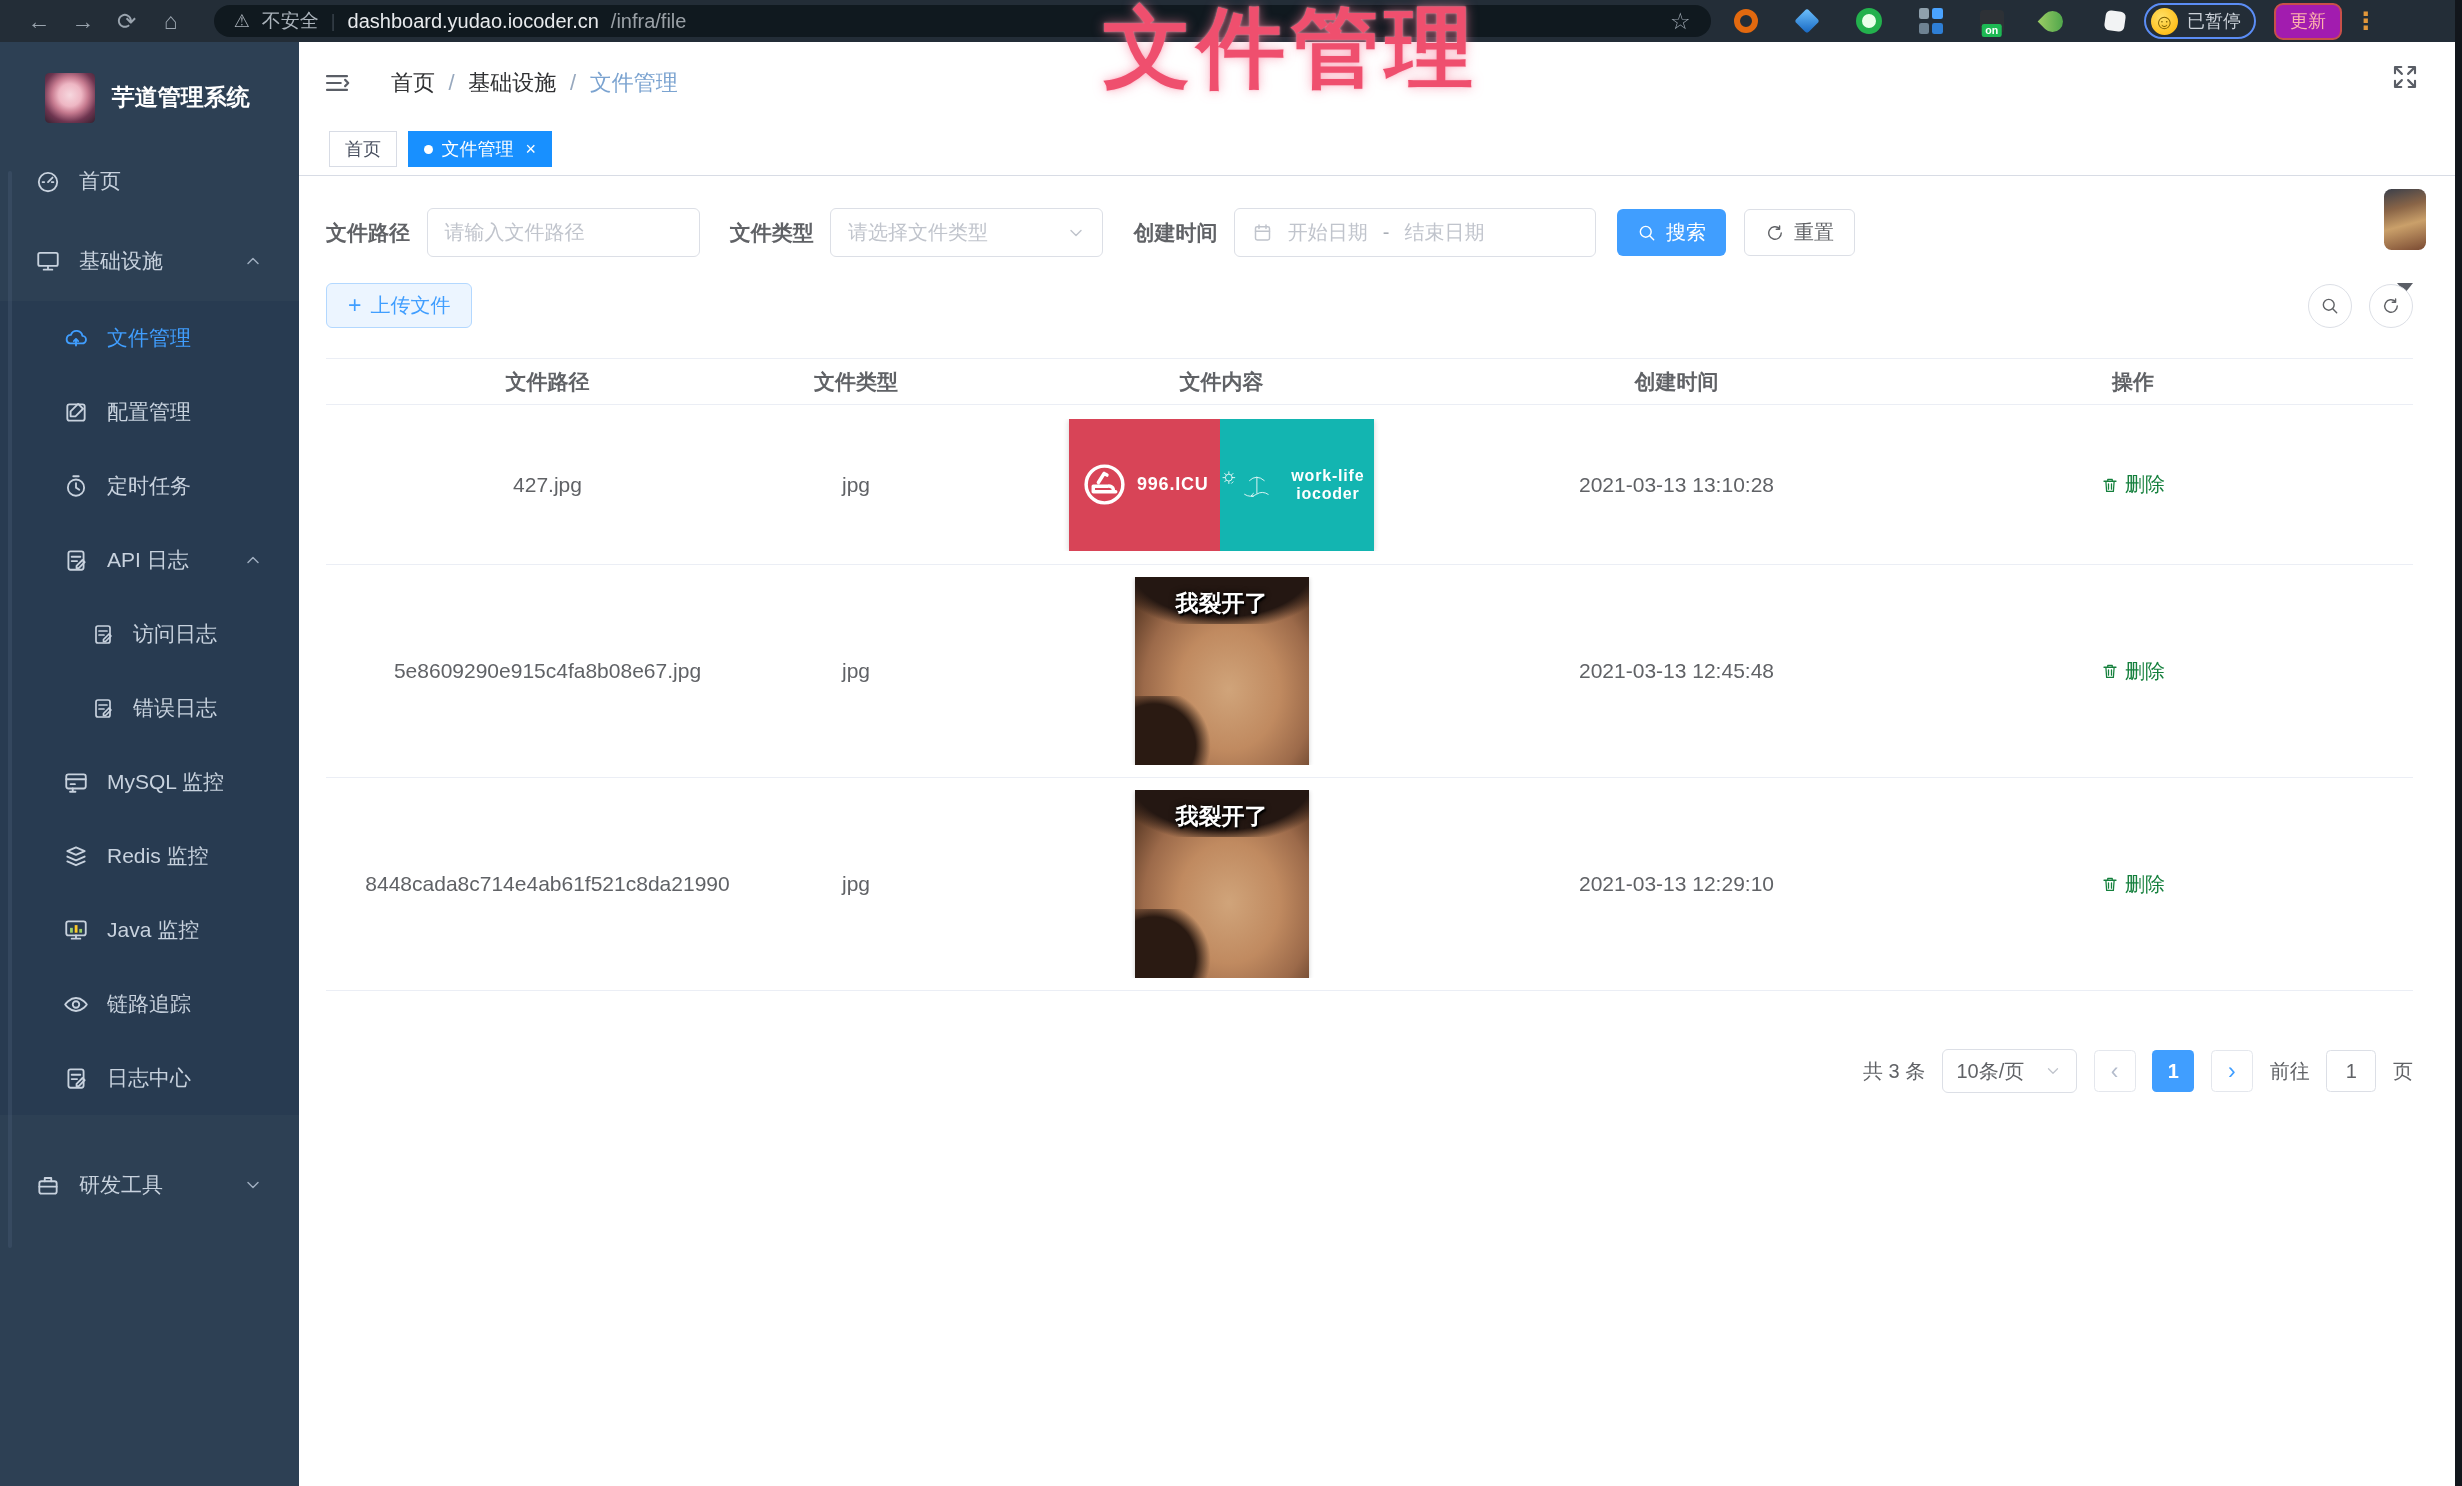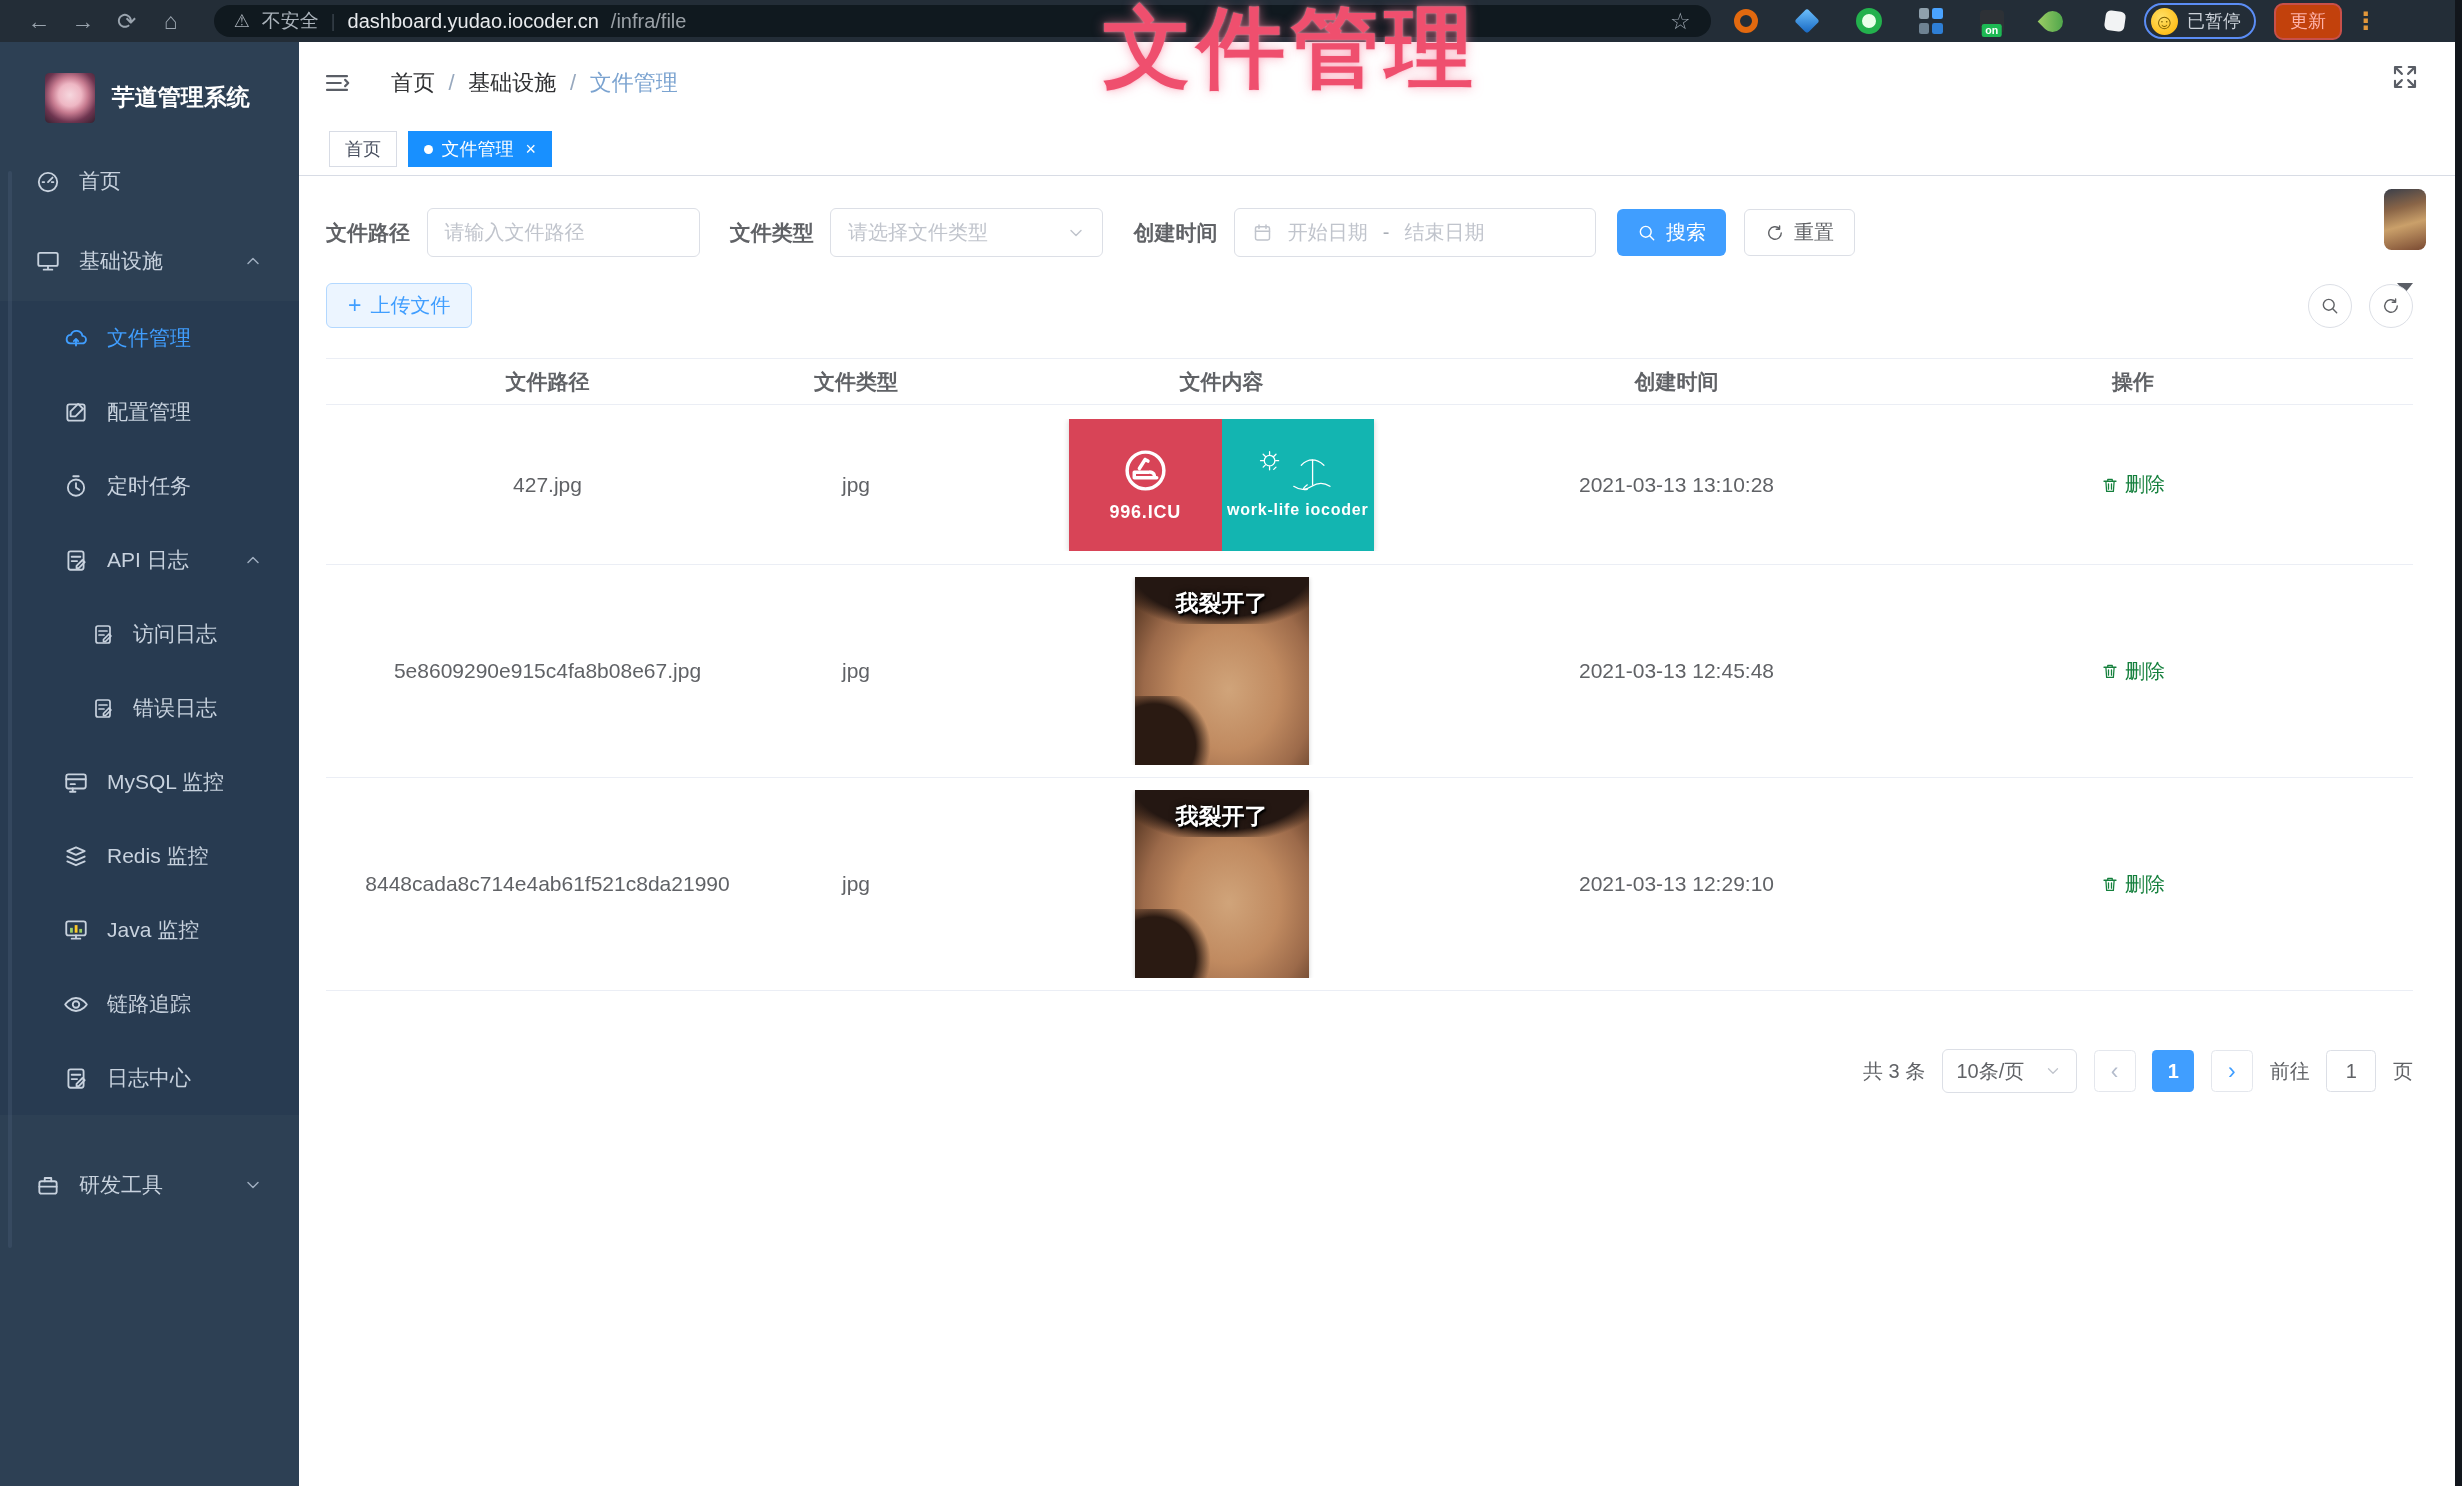--- a/index.html
+++ b/index.html
@@ -25,21 +25,21 @@
   .ext-grid { display:grid; grid-template-columns:10.6px 10.6px; grid-gap:3px; }
   .ext-grid i { width:10.6px; height:10.6px; border-radius:2.3px; }
   .ext-grid i:nth-child(1){background:#8fa0ac;} .ext-grid i:nth-child(2){background:#4aa3ff;}
   .ext-grid i:nth-child(3){background:#6e8292;} .ext-grid i:nth-child(4){background:#2e7fd6;}
   .ext-on { width:24px; height:23px; background:#2d3136; border-radius:3.8px; }
   .ext-on b { position:absolute; bottom:-4.5px; left:50%; transform:translateX(-50%); background:#1db954; color:#fff; font-size:10.6px; font-weight:700; padding:0.8px 3.8px; border-radius:2.3px; line-height:1.1; }
   .ext-leaf { width:21px; height:21px; background:linear-gradient(135deg,#9ccc65,#43a047); border-radius:0 50% 50% 50%; transform:rotate(-45deg); }
   .ext-puzzle { width:20px; height:20px; background:#f2f3f4; border-radius:5.3px; transform:rotate(8deg); }
   .paused { display:flex; align-items:center; gap:9px; border:2.3px solid #5b8df5; border-radius:23px; padding:2.3px 13.6px 2.3px 4.5px; margin-left:16.7px; color:#ccd2d9; font-size:18px; flex-shrink:0; }
   .emoji { width:27px; height:27px; border-radius:50%; background:radial-gradient(circle at 40% 35%,#ffe066,#ffb300); color:#7a5c00; font-size:21px; line-height:27px; text-align:center; }
-  .update { border:2.3px solid #c8504a; background:#c2410c; border-radius:9px; color:#ffb4ad; font-size:18px; padding:4.5px 13.6px; margin-left:18px; flex-shrink:0; }
+  .update { border:2.3px solid #c8504a; background:#a21caf; border-radius:9px; color:#ffb4ad; font-size:18px; padding:4.5px 13.6px; margin-left:18px; flex-shrink:0; }
   .dots { color:#e2973a; font-size:24px; margin-left:12px; font-weight:700; }
 
   
   .app { display:flex; height:1444px; }
 
   
   .sidebar { width:299px; flex-shrink:0; background:#2d4054; color:#c8d2de; position:relative; }
   .logo { display:flex; align-items:center; gap:16.7px; padding:20px 0 0 45px; height:91px; }
   .logo-img { width:50px; height:50px; border-radius:4.5px; flex-shrink:0;
     background: radial-gradient(circle at 50% 44%, #f6d7de 0%, #eeb7c4 30%, #c77b90 48%, #6e3550 72%, #31202e 100%); }
@@ -106,21 +106,21 @@
   .table { margin-top:30px; }
   .thead, .trow { display:flex; align-items:center; }
   .thead { height:47px; border-top:1.5px solid #ebeef5; border-bottom:1.5px solid #ebeef5; font-weight:600; color:#606266; font-size:21px; }
   .trow { border-bottom:1.5px solid #ebeef5; color:#606266; font-size:21px; }
   .r1 { height:160px; } .r2 { height:213px; }
   .c { display:flex; align-items:center; justify-content:center; text-align:center; overflow:hidden; }
   .c1 { width:443px; } .c2 { width:174px; } .c3 { width:557px; } .c4 { width:353px; } .c5 { flex:1; }
 
   
   .banner { width:305px; height:132px; display:flex; box-shadow:0 0.8px 6px rgba(0,0,0,.18); }
-  .bhalf { flex:1; display:flex; flex-direction:column; align-items:center; justify-content:center; gap:7.6px; color:#fff; }
+  .bhalf { flex:1; display:flex; align-items:center; justify-content:center; gap:7.6px; color:#fff; }
   .b-left { background:#d84457; }
   .b-right { background:#13b5b1; position:relative; }
   .b-text { font-size:18px; font-weight:600; letter-spacing:0.8px; }
   .b-text.small { font-size:16px; }
 
   
   .meme { width:174px; height:188px; position:relative; overflow:hidden; box-shadow:0 0.8px 4.5px rgba(0,0,0,.2);
     background: radial-gradient(ellipse at 54% 60%, #d0a47a 0%, #c08a60 38%, #9c6a4a 64%, #5f3d28 86%, #38241a 100%); }
   .meme::before { content:""; position:absolute; top:-23px; left:-15px; right:-15px; height:70px;
     background: radial-gradient(ellipse at 50% 20%, #241712 0 62%, rgba(36,23,18,0) 78%); }

